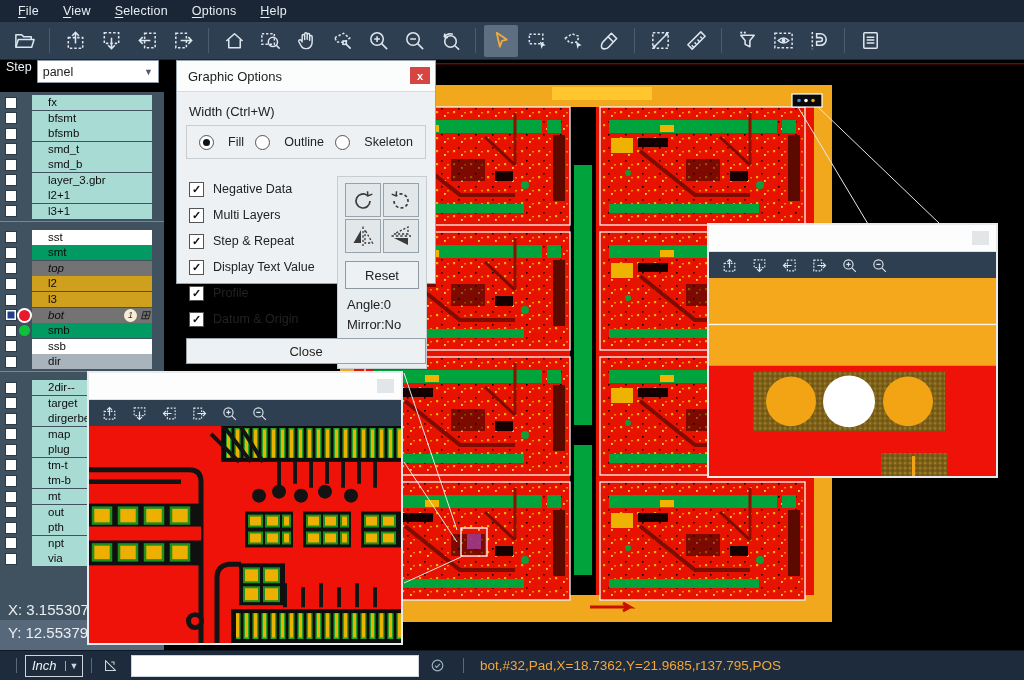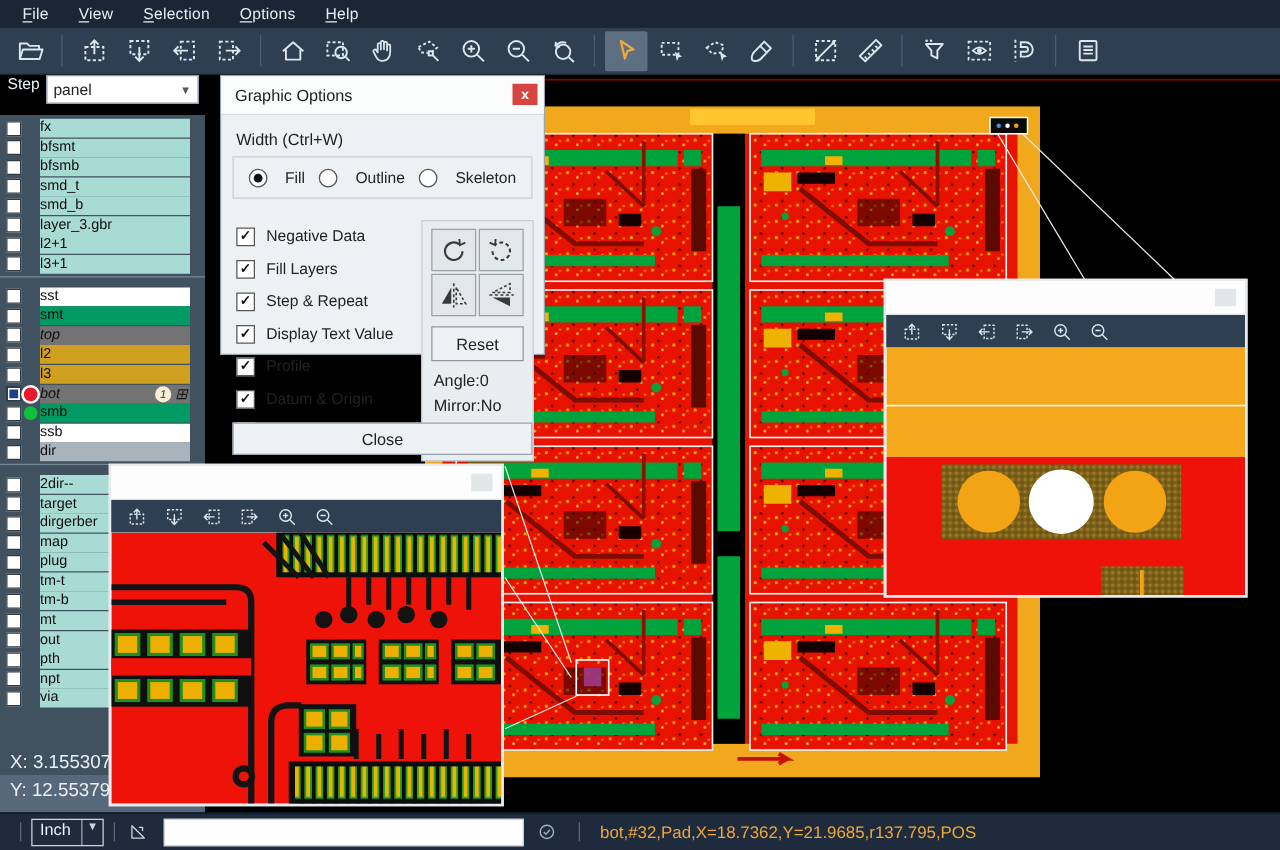--- a/index.html
+++ b/index.html
@@ -24,21 +24,21 @@
   .step-select{flex:1;height:21px;background:#fff;border:1px solid #8a98a5;display:flex;align-items:center;justify-content:space-between;padding:0 5px;font-size:12.5px;color:#222;}
   .step-chevron{color:#556;font-size:9px;}
   .layer-list{position:absolute;top:32px;left:0;right:0;height:528px;background:#40515f;padding-top:3px;box-sizing:border-box;overflow:hidden;}
   .lrow{display:flex;align-items:center;height:15px;margin-bottom:.55px;}
   .chk{width:10px;height:10px;background:#fff;border:1.6px solid #2e3a44;margin-left:5px;flex:none;}
   .chk.checked{background:#223e8e;box-shadow:inset 0 0 0 1.5px #fff;}
   .ind{width:15px;flex:none;display:flex;justify-content:center;align-items:center;}
   .dot{width:11px;height:11px;border-radius:50%;}
   .dot.red{background:#e8192a;box-shadow:0 0 0 2px #fff;}
   .dot.green{background:#0cc23a;}
-  .lname{flex:1;margin-right:12px;font-size:11.5px;color:#0d0d0d;line-height:15px;padding-left:0;white-space:nowrap;display:flex;align-items:center;}
+  .lname{flex:1;margin-right:12px;font-size:11.5px;color:#0d0d0d;line-height:15px;padding-left:16px;white-space:nowrap;display:flex;align-items:center;}
   .c-teal{background:#a9dbd5;} .c-white{background:#ffffff;} .c-green{background:#019a63;}
   .c-amber{background:#737373;font-style:italic;} .c-gold{background:#cf9f1e;} .c-gray{background:#a9b3bb;}
   .badge{margin-left:auto;width:13px;height:13px;border-radius:50%;background:#f7edd2;color:#333;font-size:9px;display:flex;align-items:center;justify-content:center;}
   .grid-ic{font-size:12px;color:#1a1a1a;margin:0 2px 0 3px;line-height:12px;}
   .layer-gap{height:5px;border-top:1px solid #77879a;margin:2px 0 3px 0;}
   .coords{position:absolute;left:8px;top:538px;color:#e9eff4;font-size:15px;line-height:23px;}
 
   
   .canvas{position:absolute;left:164px;top:60px;width:860px;height:590px;background:#000;overflow:hidden;}
   .panel-svg{position:absolute;left:176px;top:25px;}
@@ -72,21 +72,21 @@
   .side-panel{position:absolute;right:8px;top:84px;width:90px;height:193px;background:#e8edef;border:1px solid #c7cdd1;box-sizing:border-box;padding:5px 4px;}
   .xfm-grid{display:flex;flex-wrap:wrap;justify-content:center;}
   .xfm{width:36px;height:34px;background:#e2e7ea;border:1px solid #98a2aa;display:flex;align-items:center;justify-content:center;margin:1px;box-sizing:border-box;}
   .reset-btn{width:72px;height:26px;margin:7px auto 8px auto;background:#eef1f3;border:1px solid #8f99a1;font-size:13px;color:#222;display:flex;align-items:center;justify-content:center;}
   .sp-label{font-size:13px;color:#222;margin:5px 3px 0 5px;}
   .close-btn{position:absolute;left:9px;bottom:8px;right:9px;height:24px;background:#eef1f3;border:1px solid #99a3ab;font-size:13px;color:#222;display:flex;align-items:center;justify-content:center;}
 
   
   .statusbar{position:absolute;left:0;top:650px;width:100%;height:30px;background:#1d2b3c;border-top:1px solid #0d1826;display:flex;align-items:center;padding-left:8px;box-sizing:border-box;}
   .sb-sep{width:1px;height:15px;background:#5a6a7a;margin:0 8px;flex:none;}
-  .unit-select{width:58px;height:22px;border:1px solid #cdd5db;display:flex;color:#eef3f7;font-size:13px;flex:none;box-sizing:border-box;}
+  .unit-select{width:58px;height:22px;border:1px solid #cdd5db;display:flex;align-items:center;color:#eef3f7;font-size:13px;flex:none;box-sizing:border-box;font-style:italic;}
   .unit-select .uval{flex:1;padding-left:6px;}
   .unit-select .uchev{width:16px;border-left:1px solid #9aa8b4;color:#cdd5db;font-size:9px;text-align:center;}
   .angle-ic{color:#cdd5db;display:flex;margin-left:2px;}
   .angle-ic svg{width:17px;height:17px;}
   .cmd-input{width:278px;height:20px;background:#fff;border:1px solid #cdd5db;margin-left:12px;font-size:12px;padding:0 4px;}
   .sync-ic{color:#9fb0bd;display:flex;margin:0 9px 0 10px;}
   .sync-ic svg{width:17px;height:17px;}
   .status-text{color:#f2a63b;font-size:13.5px;margin-left:8px;white-space:nowrap;}
 </style>
 </head>
@@ -792,21 +792,21 @@
             <span>Skeleton</span>
           </div>
         </div>
       <div class="cb-list" id="cb-list">
           <div class="cbrow">
             <span class="cbx">✓</span>
             <span>Negative Data</span>
           </div>
           <div class="cbrow">
             <span class="cbx">✓</span>
-            <span>Fill Layers</span>
+            <span>Multi Layers</span>
           </div>
           <div class="cbrow">
             <span class="cbx">✓</span>
             <span>Step &amp; Repeat</span>
           </div>
           <div class="cbrow">
             <span class="cbx">✓</span>
             <span>Display Text Value</span>
           </div>
           <div class="cbrow">

